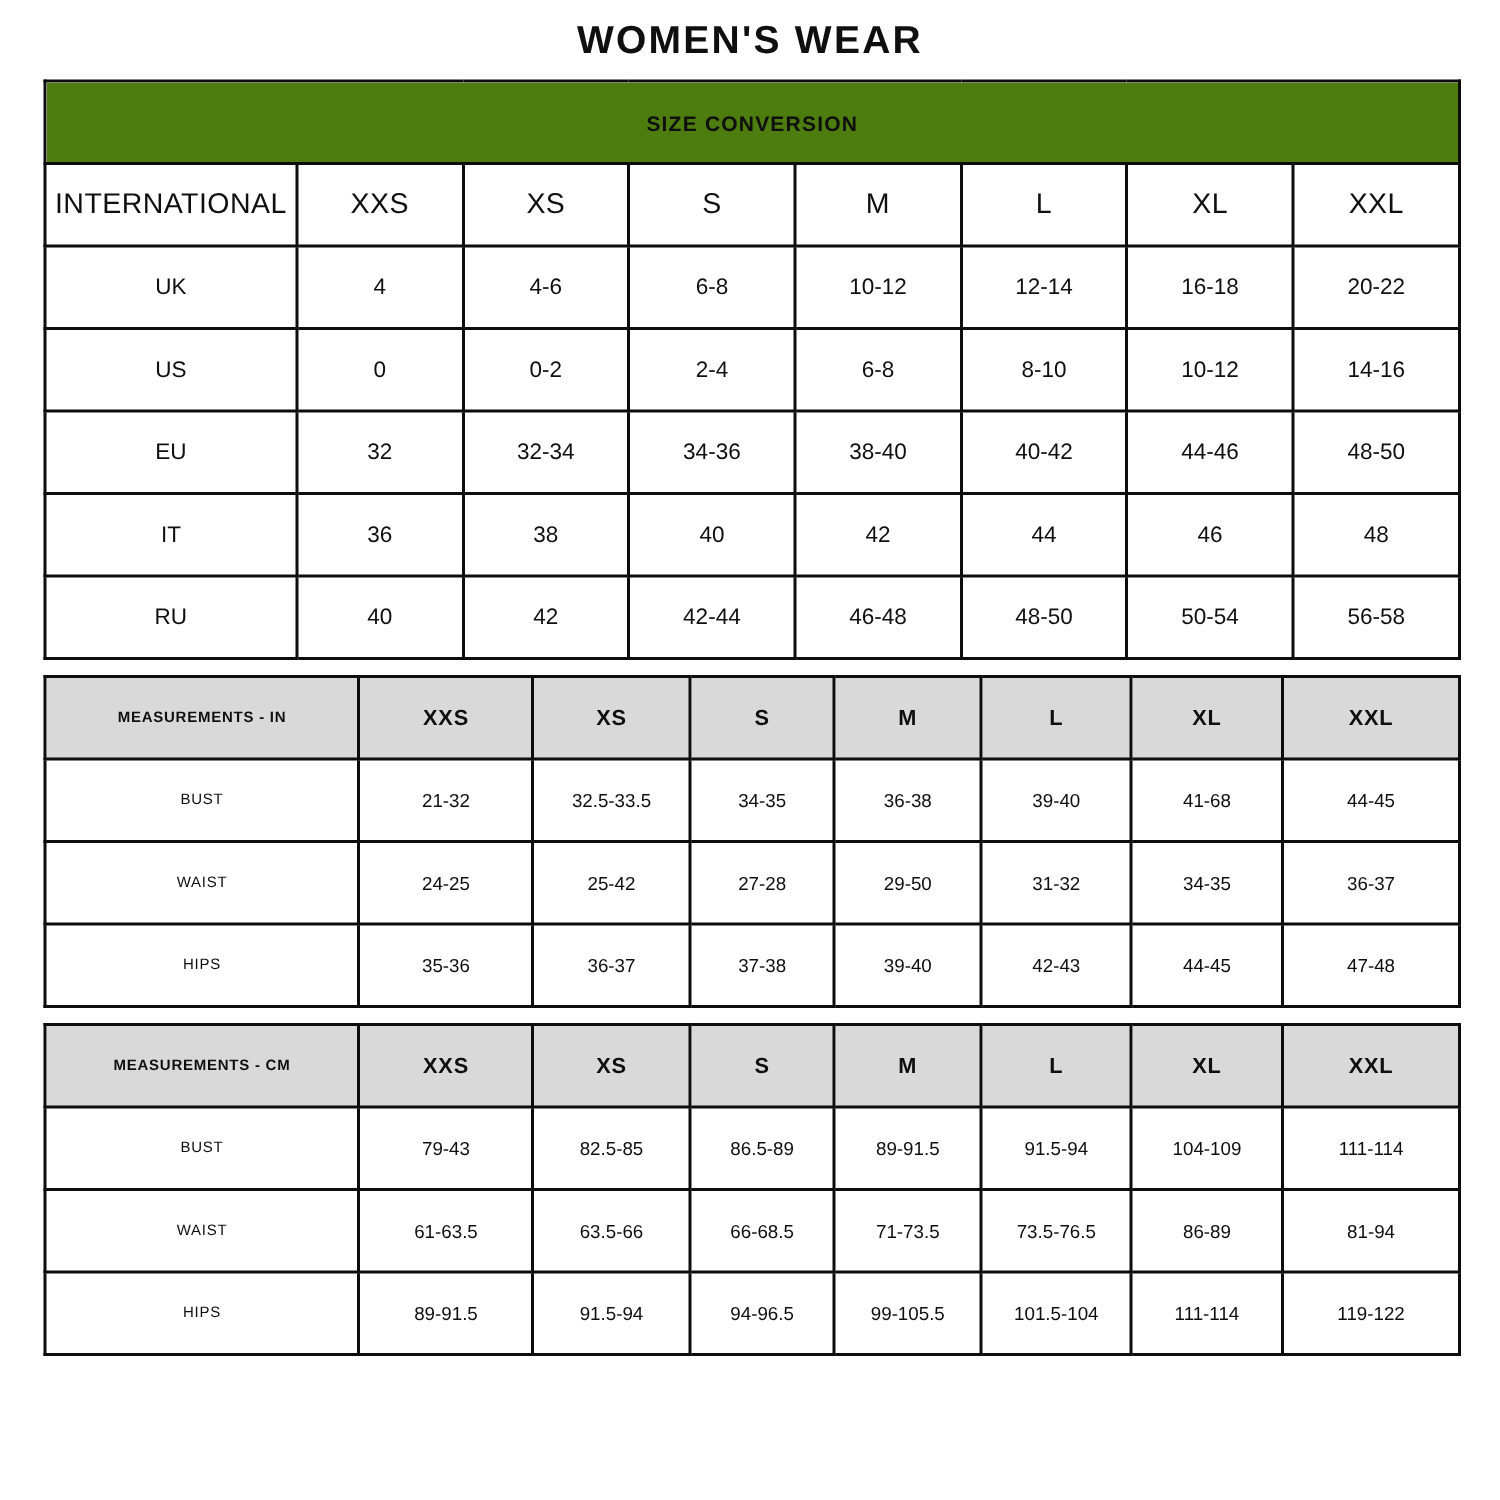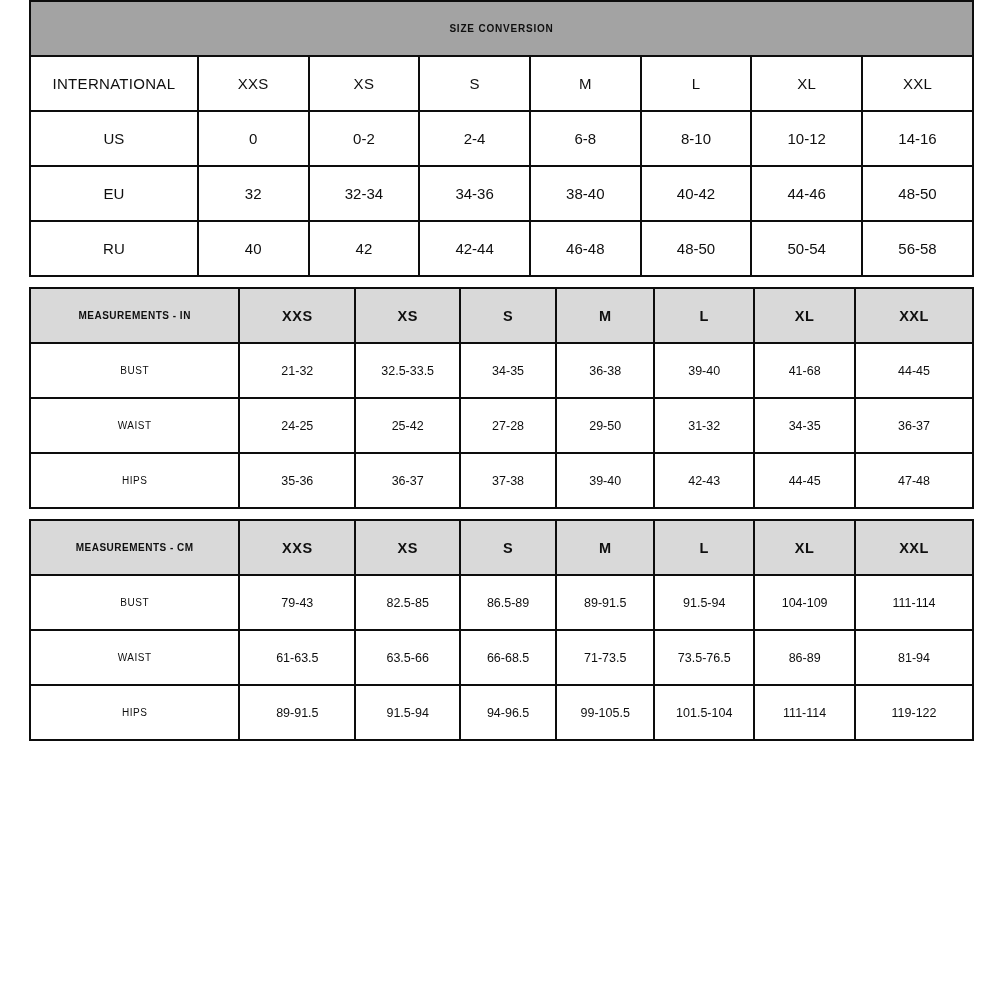--- a/index.html
+++ b/index.html
@@ -32,44 +32,45 @@
   .tbl td {
     border: 2px solid #0d0d0d;
     text-align: center;
     vertical-align: middle;
     padding: 0;
     overflow: hidden;
     white-space: nowrap;
   }
   
   .tbl td.band {
-    background: #a3a3a3;
+    background: #4d7c0f;
     font-weight: 700;
-    font-size: 10px;
+    font-size: 14px;
     letter-spacing: 0.8px;
     height: 53px;
   }
   
   .conv td { height: 53px; font-size: 15px; }
-  .conv .head-row td { font-size: 15px; letter-spacing: 0.3px; }
+  .conv .head-row td { font-size: 19px; letter-spacing: 0.3px; }
   
   .meas td { height: 53px; font-size: 12.5px; }
   .meas .head-row td {
     background: #d9d9d9;
     font-weight: 700;
     font-size: 14.5px;
     letter-spacing: 0.5px;
   }
   .meas td.rowlabel { font-size: 10px; letter-spacing: 0.5px; }
 </style>
 </head>
 <body>
 
 <div class="page">
 
+  <h1 class="title">WOMEN'S WEAR</h1>
 
   <table class="tbl conv">
     <colgroup>
       <col style="width:17.8%">
       <col style="width:11.74%">
         <col style="width:11.74%">
         <col style="width:11.74%">
       <col style="width:11.74%">
         <col style="width:11.74%">
         <col style="width:11.74%">
@@ -83,38 +84,58 @@
           <td class="rowlabel">INTERNATIONAL</td>
           <td>XXS</td>
           <td>XS</td>
           <td>S</td>
           <td>M</td>
           <td>L</td>
           <td>XL</td>
           <td>XXL</td>
         </tr>
         <tr>
+          <td class="rowlabel">UK</td>
+          <td>4</td>
+          <td>4-6</td>
+          <td>6-8</td>
+          <td>10-12</td>
+          <td>12-14</td>
+          <td>16-18</td>
+          <td>20-22</td>
+        </tr>
+        <tr>
           <td class="rowlabel">US</td>
           <td>0</td>
           <td>0-2</td>
           <td>2-4</td>
           <td>6-8</td>
           <td>8-10</td>
           <td>10-12</td>
           <td>14-16</td>
         </tr>
         <tr>
           <td class="rowlabel">EU</td>
           <td>32</td>
           <td>32-34</td>
           <td>34-36</td>
           <td>38-40</td>
           <td>40-42</td>
           <td>44-46</td>
           <td>48-50</td>
+        </tr>
+        <tr>
+          <td class="rowlabel">IT</td>
+          <td>36</td>
+          <td>38</td>
+          <td>40</td>
+          <td>42</td>
+          <td>44</td>
+          <td>46</td>
+          <td>48</td>
         </tr>
         <tr>
           <td class="rowlabel">RU</td>
           <td>40</td>
           <td>42</td>
           <td>42-44</td>
           <td>46-48</td>
           <td>48-50</td>
           <td>50-54</td>
           <td>56-58</td>

